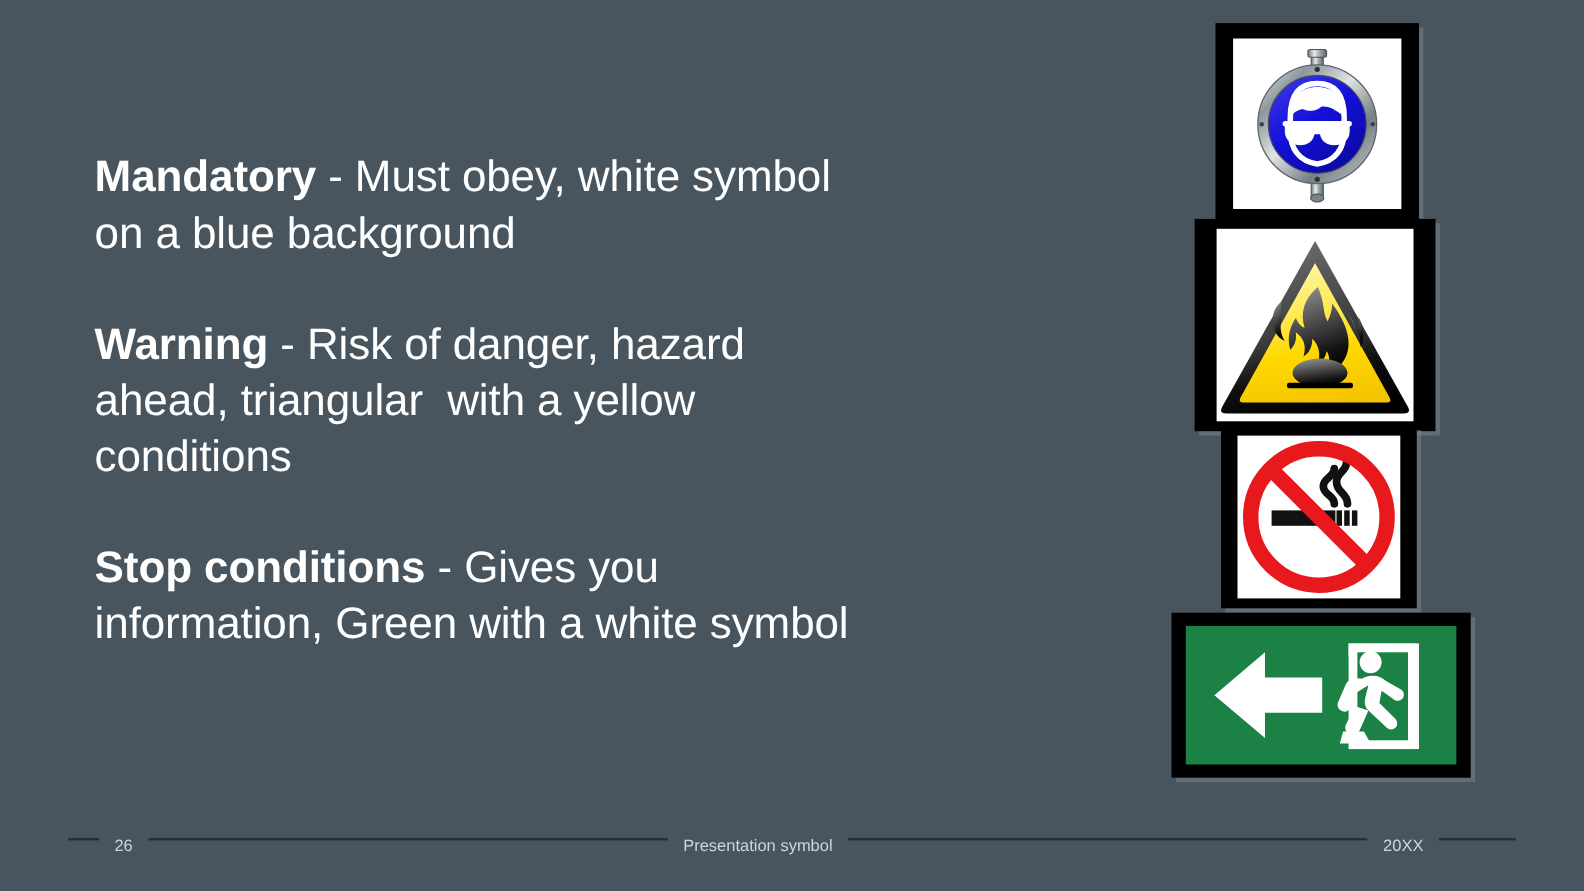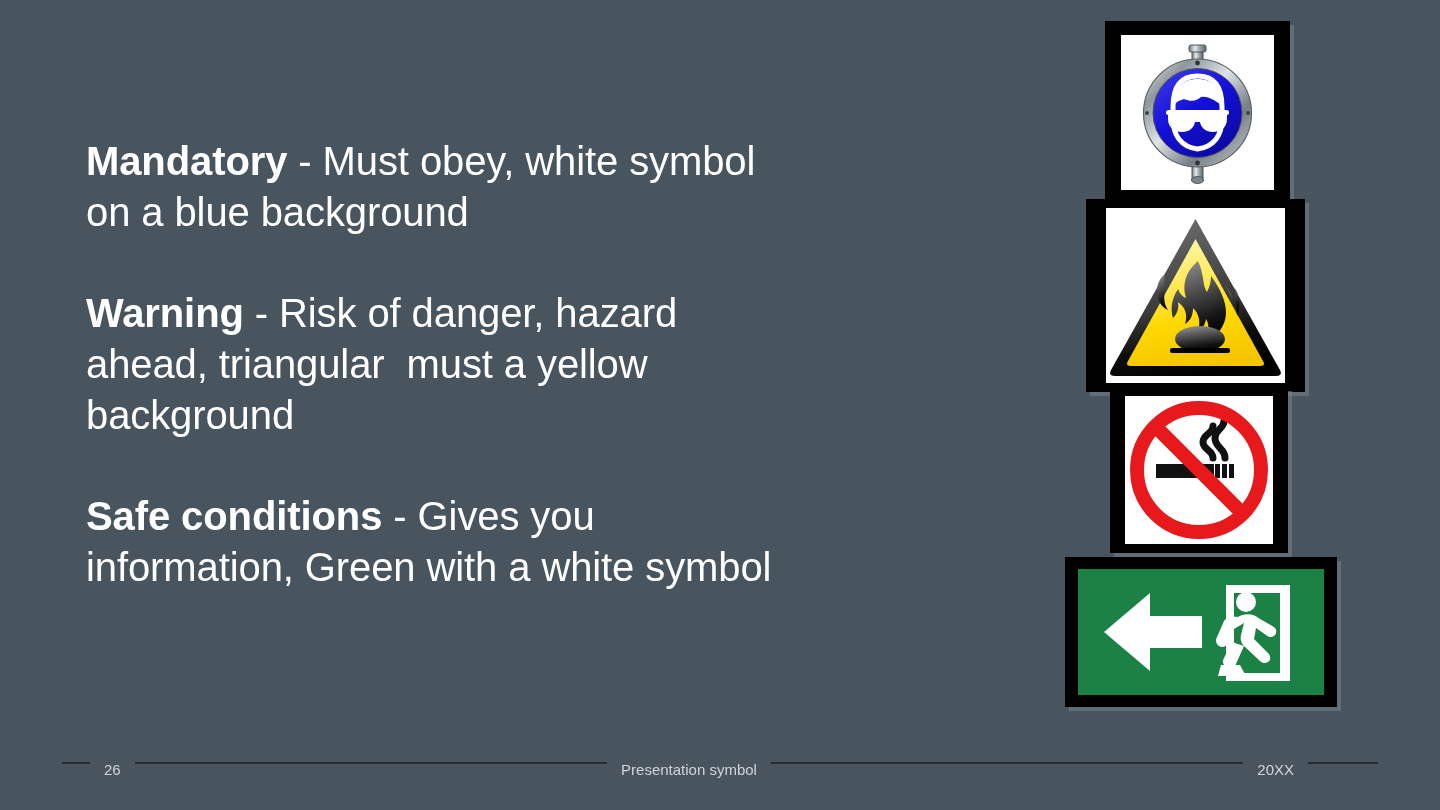--- a/index.html
+++ b/index.html
@@ -104,24 +104,24 @@
 </style>
 </head>
 <body>
 
 <div id="slide">
 
   <div id="body-text">
 
     <p class="para"><b>Mandatory</b><span> - Must obey, white symbol on a blue background</span></p>
 
-    <p class="para"><b>Warning</b><span> - Risk of danger, hazard ahead, triangular  must a yellow background</span></p>
-
-
-    <p class="para"><b>Safe conditions</b><span> - Gives you information, Green with a white symbol</span></p>
+    <p class="para"><b>Warning</b><span> - Risk of danger, hazard ahead, triangular  with a yellow conditions</span></p>
+
+
+    <p class="para"><b>Stop conditions</b><span> - Gives you information, Green with a white symbol</span></p>
 
   </div>
 
   <div id="sign-stack">
 
     <div class="sign-frame" id="frame-mandatory">
       <div class="sign-face" id="face-mandatory">
         <svg class="sign-svg" viewBox="0 0 153 155">
           <defs>
             <linearGradient id="ringGrad" x1="0" y1="0" x2="1" y2="1">

